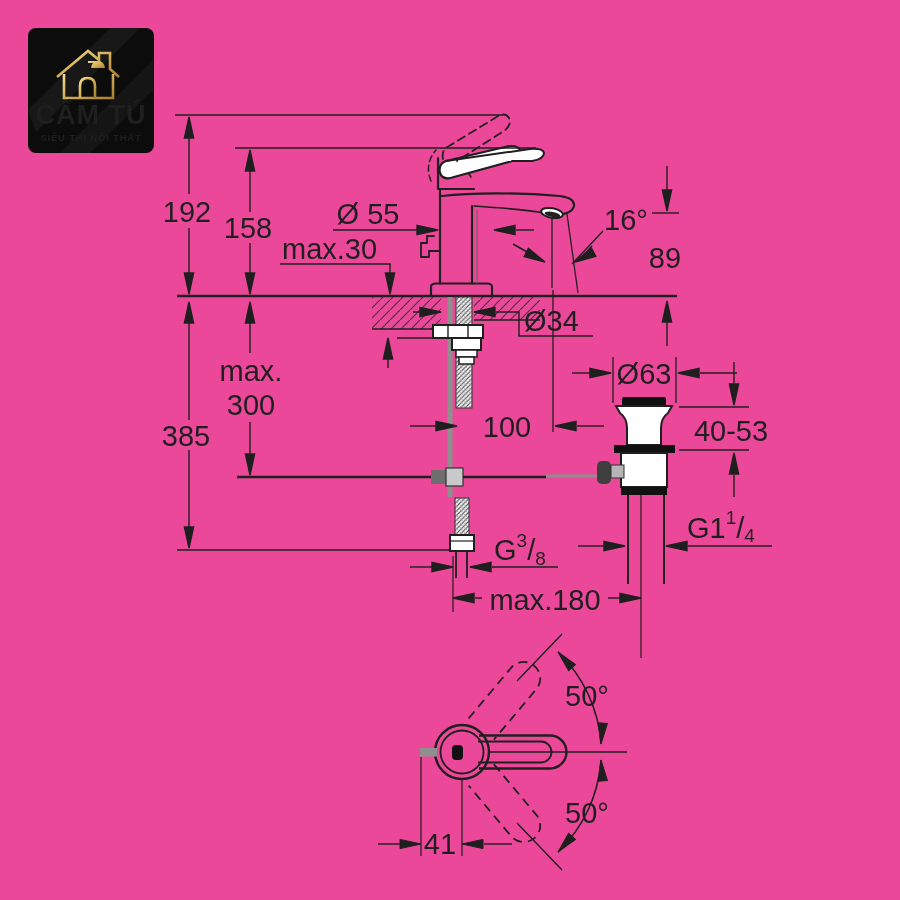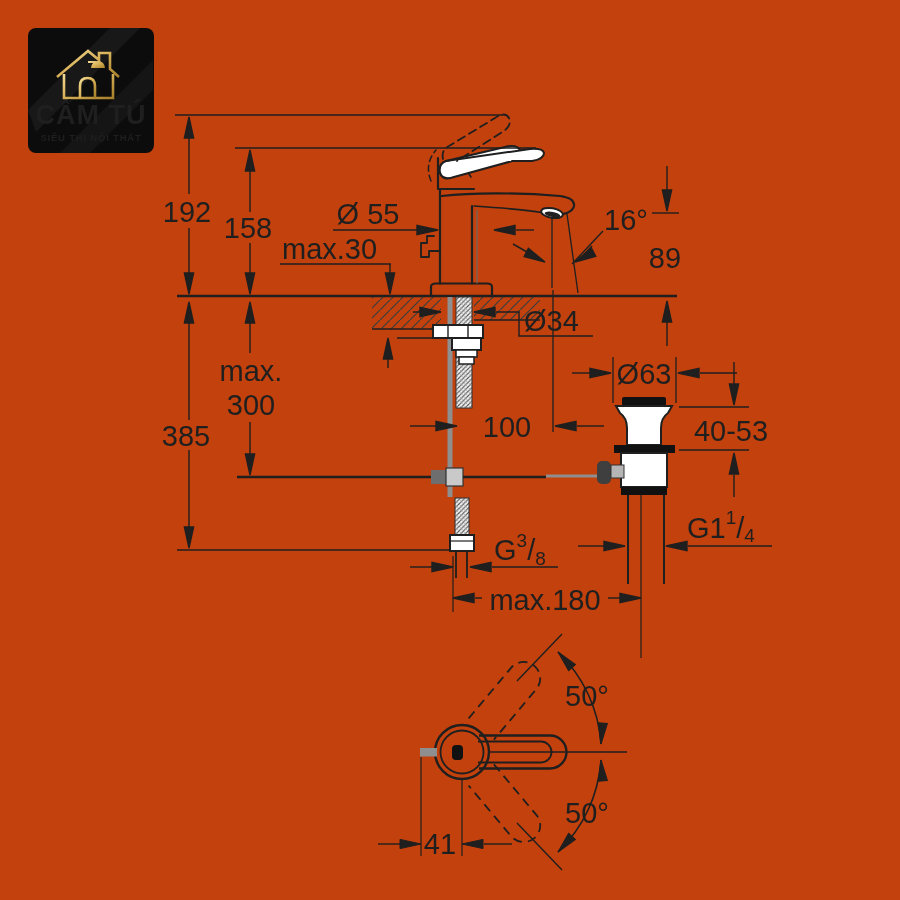--- a/index.html
+++ b/index.html
@@ -1,17 +1,17 @@
 <!DOCTYPE html>
 <html><head>
 <meta charset="utf-8">
 <style>
   html,body{margin:0;padding:0;background:#ffffff;width:900px;height:900px;overflow:hidden;}
   body{font-family:"Liberation Sans", sans-serif;}
-  #stage{position:relative;width:900px;height:900px;background:#c2410c;}
+  #stage{position:relative;width:900px;height:900px;background:#ec4899;}
   svg{display:block;}
   text{fill:#1f1f1f;font-family:"Liberation Sans", sans-serif;}
   .dim{font-size:29px;}
   .dim-sm{font-size:19px;}
   .logo-title{font-size:27px;font-weight:bold;letter-spacing:1px;}
   .logo-sub{font-size:9.5px;font-weight:bold;letter-spacing:0.8px;}
 </style>
 </head>
 <body>
 

